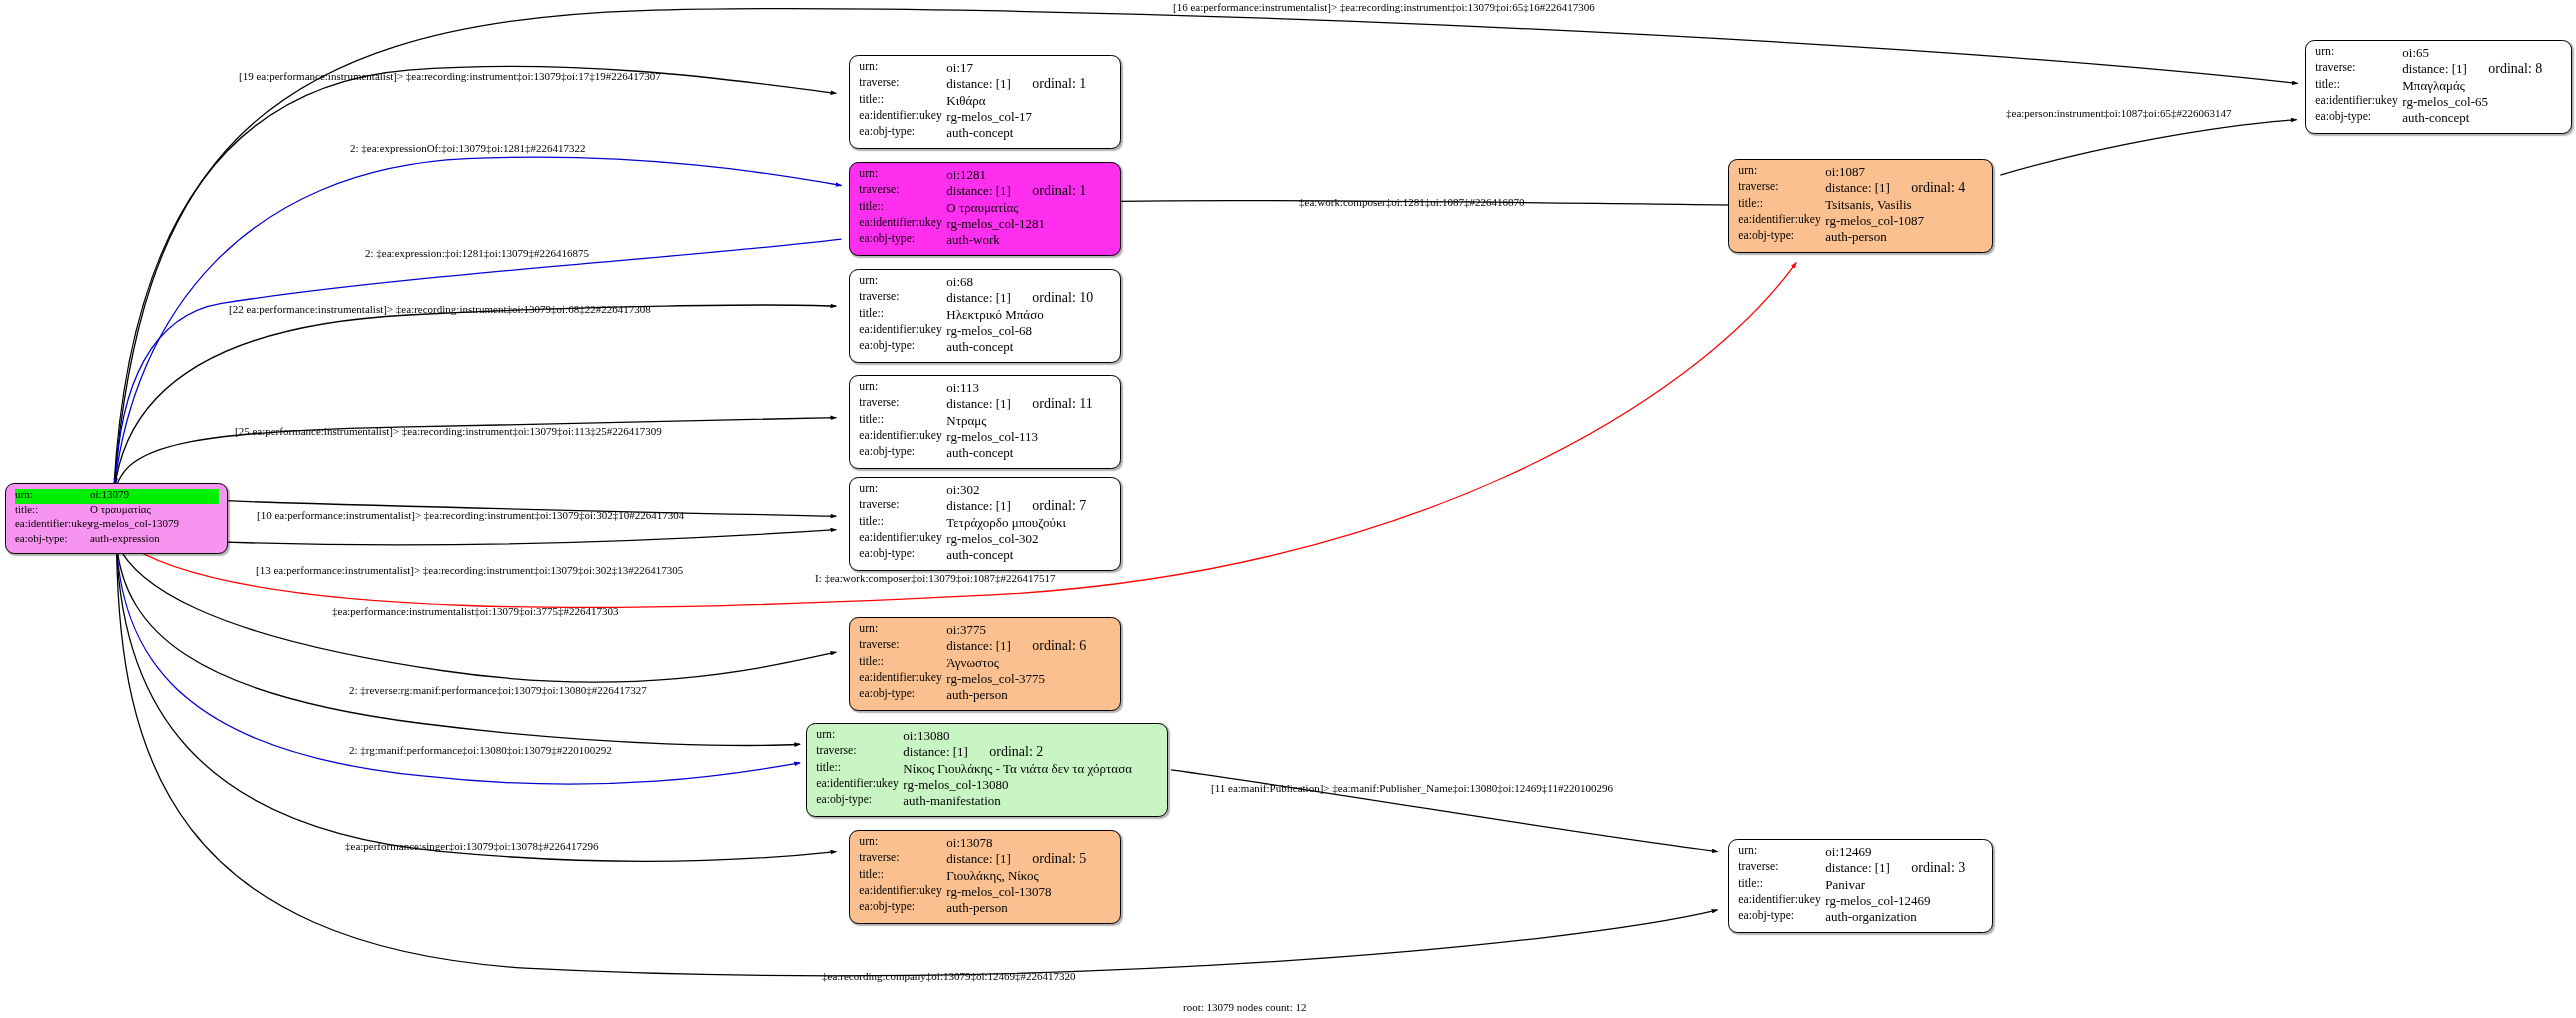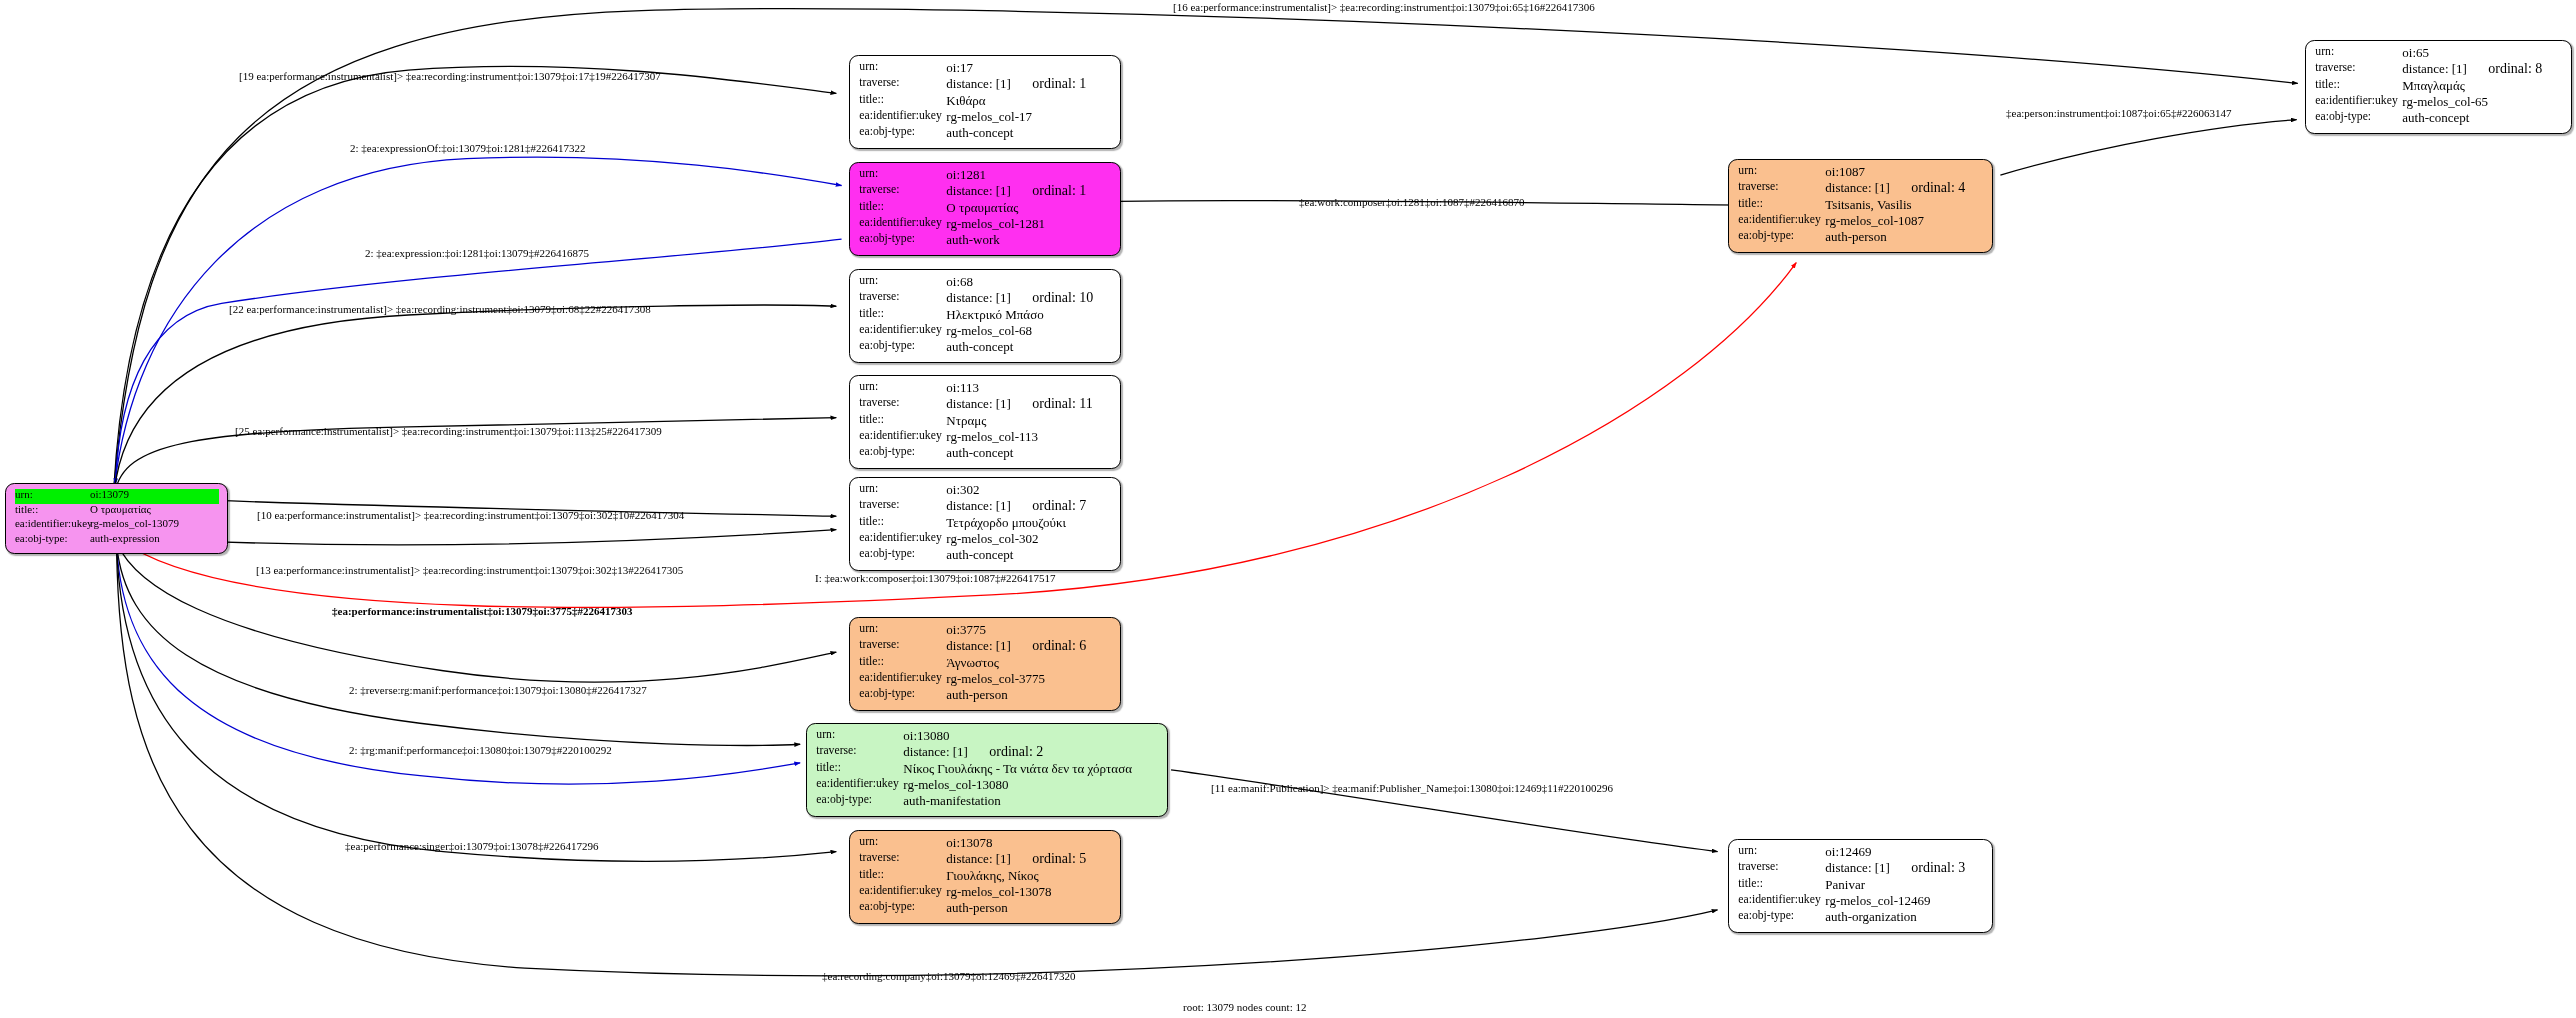--- a/index.html
+++ b/index.html
@@ -429,21 +429,21 @@
   <div class="elabel" style="left:240px; top:509px;margin-left:17px;">[10 ea:performance:instrumentalist]&gt; ‡ea:recording:instrument‡oi:13079‡oi:302‡10#226417304</div>
 
   <div class="elabel" style="left:256px; top:524px;margin-top:40px;">[13 ea:performance:instrumentalist]&gt; ‡ea:recording:instrument‡oi:13079‡oi:302‡13#226417305</div>
 
   <div class="elabel" style="left:1299px; top:196px;">‡ea:work:composer‡oi:1281‡oi:1087‡#226416870</div>
 
   <div class="elabel" style="left:2006px; top:107px;">‡ea:person:instrument‡oi:1087‡oi:65‡#226063147</div>
 
   <div class="elabel" style="left:815px; top:572px;">I: ‡ea:work:composer‡oi:13079‡oi:1087‡#226417517</div>
 
-  <div class="elabel" style="left:332px; top:605px;font-weight:bold;">‡ea:performance:instrumentalist‡oi:13079‡oi:3775‡#226417303</div>
+  <div class="elabel" style="left:332px; top:605px;">‡ea:performance:instrumentalist‡oi:13079‡oi:3775‡#226417303</div>
 
   <div class="elabel" style="left:349px; top:684px;">2: ‡reverse:rg:manif:performance‡oi:13079‡oi:13080‡#226417327</div>
 
   <div class="elabel" style="left:349px; top:744px;">2: ‡rg:manif:performance‡oi:13080‡oi:13079‡#220100292</div>
 
   <div class="elabel" style="left:1196px; top:782px;padding-left:15px;">[11 ea:manif:Publication]&gt; ‡ea:manif:Publisher_Name‡oi:13080‡oi:12469‡11#220100296</div>
 
   <div class="elabel" style="left:345px; top:840px;">‡ea:performance:singer‡oi:13079‡oi:13078‡#226417296</div>
 
   <div class="elabel" style="left:822px; top:970px;">‡ea:recording:company‡oi:13079‡oi:12469‡#226417320</div>

